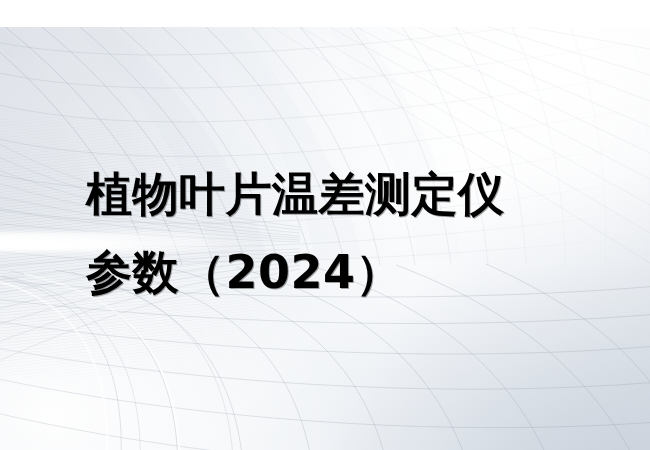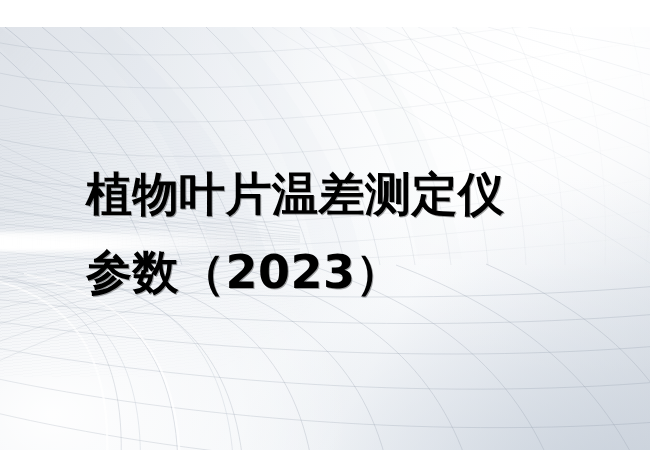--- a/index.html
+++ b/index.html
@@ -275,16 +275,16 @@
       </g>
     </svg>
   </div>
 
   <div class="scanlines"></div>
   <div class="streak"></div>
   <div class="streak2"></div>
 
   <div class="title-block">
     <div class="title-line">植物叶片温差测定仪</div>
-    <div class="title-line">参数（2023）</div>
+    <div class="title-line">参数（2024）</div>
   </div>
 
 </div>
 
 </body></html>

